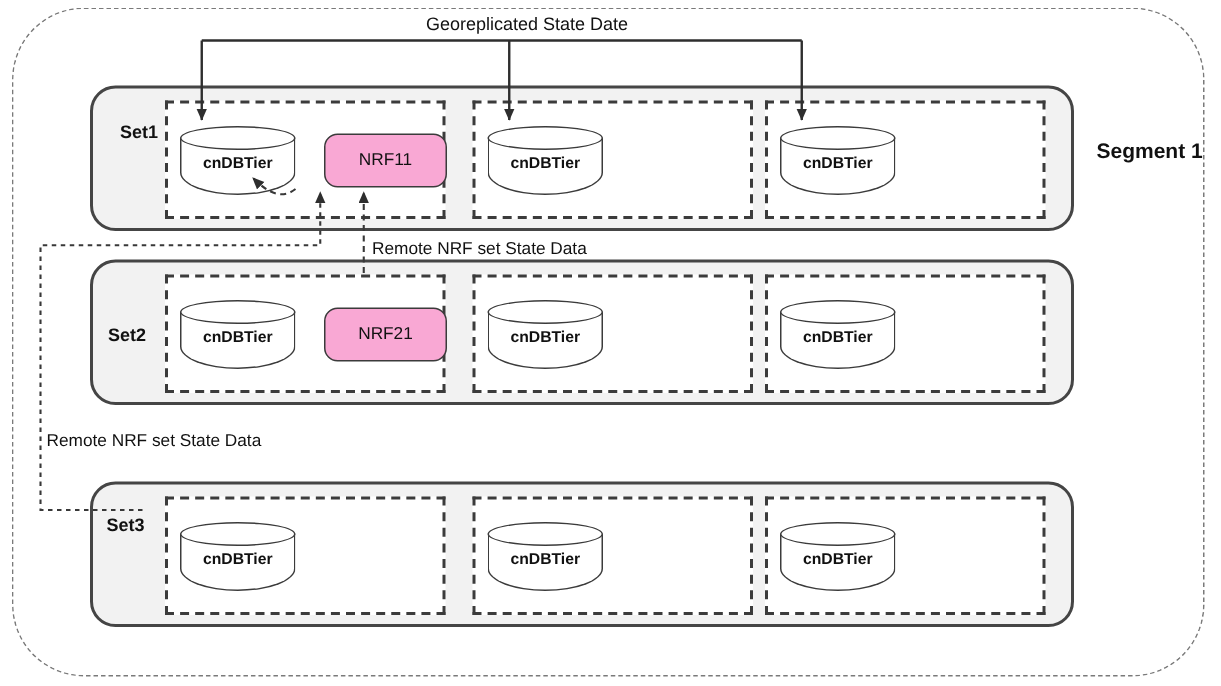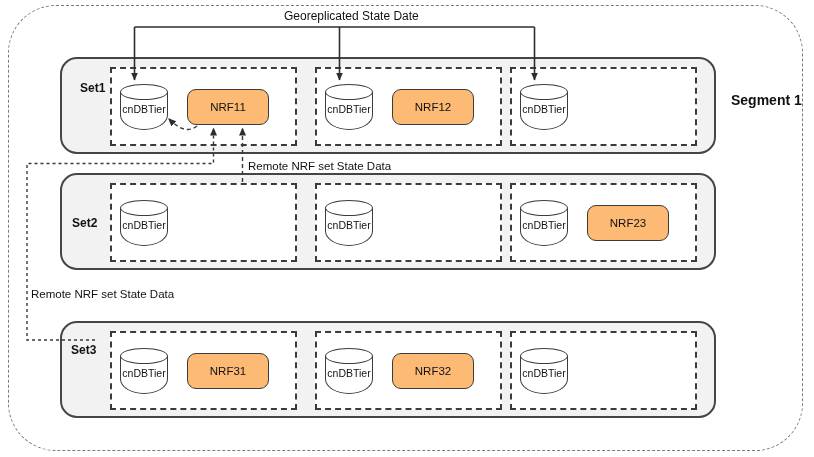--- a/index.html
+++ b/index.html
@@ -35,36 +35,36 @@
   .set-label{position:absolute;font-size:12px;font-weight:bold;white-space:nowrap;}
   .lbl1{left:18px;top:22px}
   .lbl2{left:10px;top:41px}
   .lbl3{left:9px;top:20px}
   .grp{
     position:absolute;top:8px;width:187px;height:79px;background:#ffffff;
     border:2px dashed var(--stroke);box-sizing:border-box;
     display:flex;align-items:center;padding-left:8px;gap:19px;
   }
   .g1{left:48px}.g2{left:253px}.g3{left:448px}
-  .cyl{position:relative;width:48px;height:46px;flex:none;}
+  .cyl{position:relative;width:77px;height:46px;flex:none;font-weight:bold;}
   .cyl-top{
     position:absolute;top:0;left:0;width:100%;height:16px;background:#ffffff;
     border:1.5px solid var(--stroke);border-radius:50%;box-sizing:border-box;z-index:2;
   }
   .cyl-body{
     position:absolute;top:8px;left:0;width:100%;height:38px;background:#ffffff;
     border:1.5px solid var(--stroke);border-top:none;
     border-radius:0 0 50% 50% / 0 0 15px 15px;box-sizing:border-box;z-index:1;
   }
   .cyl-label{
     position:absolute;left:0;right:0;top:19px;z-index:3;text-align:center;
     font-size:10.5px;white-space:nowrap;
   }
   .nrf{
-    width:82px;height:36px;background:#fdba74;border:1.5px solid var(--stroke);
+    width:82px;height:36px;background:#f9a8d4;border:1.5px solid var(--stroke);
     border-radius:9px;box-sizing:border-box;flex:none;
     display:flex;align-items:center;justify-content:center;font-size:11.5px;
   }
   .float-label{position:absolute;font-size:11.5px;white-space:nowrap;background:transparent;}
   .geo-label{left:284px;top:9px;font-size:12px;}
   .remote2-label{left:248px;top:160px;}
   .remote3-label{left:31px;top:288px;}
   .arrows{position:absolute;left:0;top:0;width:814px;height:457px;pointer-events:none;z-index:5;}
 </style>
 </head>
@@ -88,74 +88,71 @@
         <div class="cyl-label">cnDBTier</div>
       </div>
       <div class="nrf">NRF11</div>
     </div>
     <div class="grp g2">
       <div class="cyl">
         <div class="cyl-top"></div>
         <div class="cyl-body"></div>
         <div class="cyl-label">cnDBTier</div>
       </div>
-      <div class="nrf">NRF12</div>
     </div>
     <div class="grp g3">
       <div class="cyl">
         <div class="cyl-top"></div>
         <div class="cyl-body"></div>
         <div class="cyl-label">cnDBTier</div>
       </div>
     </div>
   </div>
 
   <div class="row row-set2">
     <div class="set-label lbl2">Set2</div>
     <div class="grp g1">
       <div class="cyl">
         <div class="cyl-top"></div>
         <div class="cyl-body"></div>
         <div class="cyl-label">cnDBTier</div>
       </div>
+      <div class="nrf">NRF21</div>
     </div>
     <div class="grp g2">
       <div class="cyl">
         <div class="cyl-top"></div>
         <div class="cyl-body"></div>
         <div class="cyl-label">cnDBTier</div>
       </div>
     </div>
     <div class="grp g3">
       <div class="cyl">
         <div class="cyl-top"></div>
         <div class="cyl-body"></div>
         <div class="cyl-label">cnDBTier</div>
       </div>
-      <div class="nrf">NRF23</div>
     </div>
   </div>
 
   <div class="row row-set3">
     <div class="set-label lbl3">Set3</div>
     <div class="grp g1">
       <div class="cyl">
         <div class="cyl-top"></div>
         <div class="cyl-body"></div>
         <div class="cyl-label">cnDBTier</div>
       </div>
-      <div class="nrf">NRF31</div>
     </div>
     <div class="grp g2">
       <div class="cyl">
         <div class="cyl-top"></div>
         <div class="cyl-body"></div>
         <div class="cyl-label">cnDBTier</div>
       </div>
-      <div class="nrf">NRF32</div>
     </div>
     <div class="grp g3">
       <div class="cyl">
         <div class="cyl-top"></div>
         <div class="cyl-body"></div>
         <div class="cyl-label">cnDBTier</div>
       </div>
     </div>
   </div>
 

